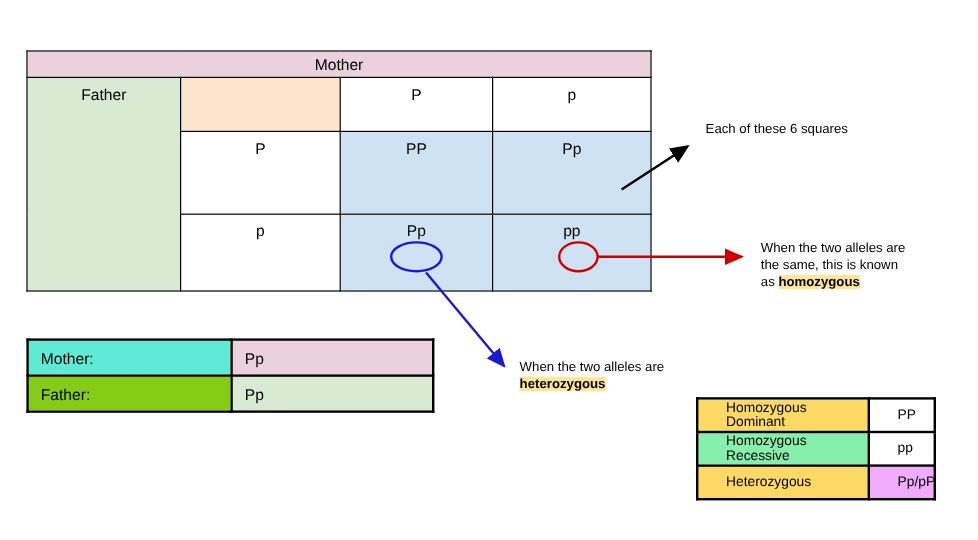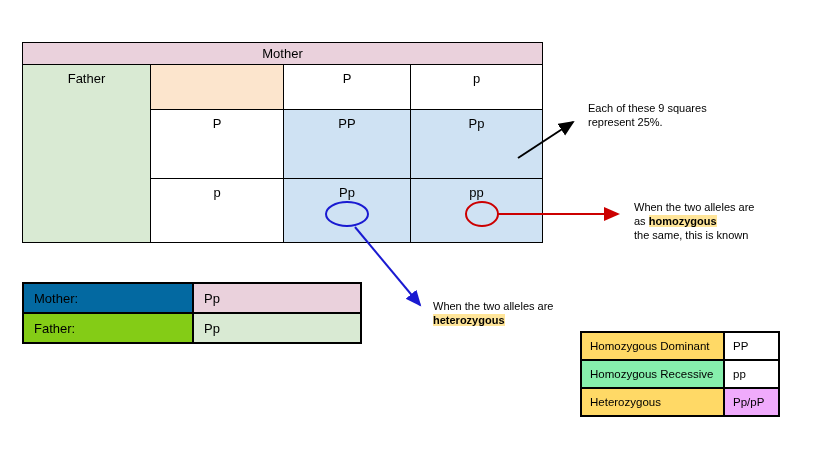--- a/index.html
+++ b/index.html
@@ -39,21 +39,21 @@
     height: 28px;
   }
 
   
   .legend { position: absolute; left: 580px; top: 331px; width: 198px; }
   .legend td {
     border: 2px solid #000;
     font-size: 11.5px;
     vertical-align: middle;
     text-align: left;
-    padding: 0 0 0 8px;
+    padding: 0 0 0 23px;
     height: 26px;
   }
 
   
   .note { position: absolute; font-size: 11px; line-height: 14px; }
   .hl { font-weight: bold; }
 
   
   #overlay {
     position: absolute;
@@ -95,21 +95,21 @@
 </tbody>
   </table>
 
 <table class="parents">
   <colgroup>
       <col style="width:170px">
       <col style="width:168px">
     </colgroup>
   <tbody>
       <tr>
-    <td style="background:#0369a1">Mother:</td>
+    <td style="background:#5eead4">Mother:</td>
     <td style="background:#ead1dc">Pp</td>
   </tr>
   <tr>
     <td style="background:#84cc16">Father:</td>
     <td style="background:#d9ead3">Pp</td>
   </tr>
 </tbody>
   </table>
 
 <table class="legend">
@@ -127,28 +127,27 @@
     <td style="background:#ffffff">pp</td>
   </tr>
   <tr>
     <td style="background:#ffd966">Heterozygous</td>
     <td style="background:#f0abfc">Pp/pP</td>
   </tr>
 </tbody>
   </table>
 
 <div class="note" style="left:588px; top:101px; width:170px">
-  <div>Each of these 9 squares</div>
-  <div>represent 25%.</div>
+  <div>Each of these 6 squares</div>
 </div>
 
 <div class="note" style="left:634px; top:200px; width:160px">
   <div>When the two alleles are</div>
+  <div>the same, this is known</div>
   <div><span>as </span><span class="hl" style="background:#ffe599">homozygous</span></div>
-  <div>the same, this is known</div>
 </div>
 
 <div class="note" style="left:433px; top:299px; width:160px">
   <div>When the two alleles are</div>
   <div><span class="hl" style="background:#ffe599">heterozygous</span></div>
 </div>
 
 <svg id="overlay" viewBox="0 0 815 450">
   <defs>
     <marker id="ah-black" markerWidth="10" markerHeight="8" refX="7" refY="3.5" orient="auto">

